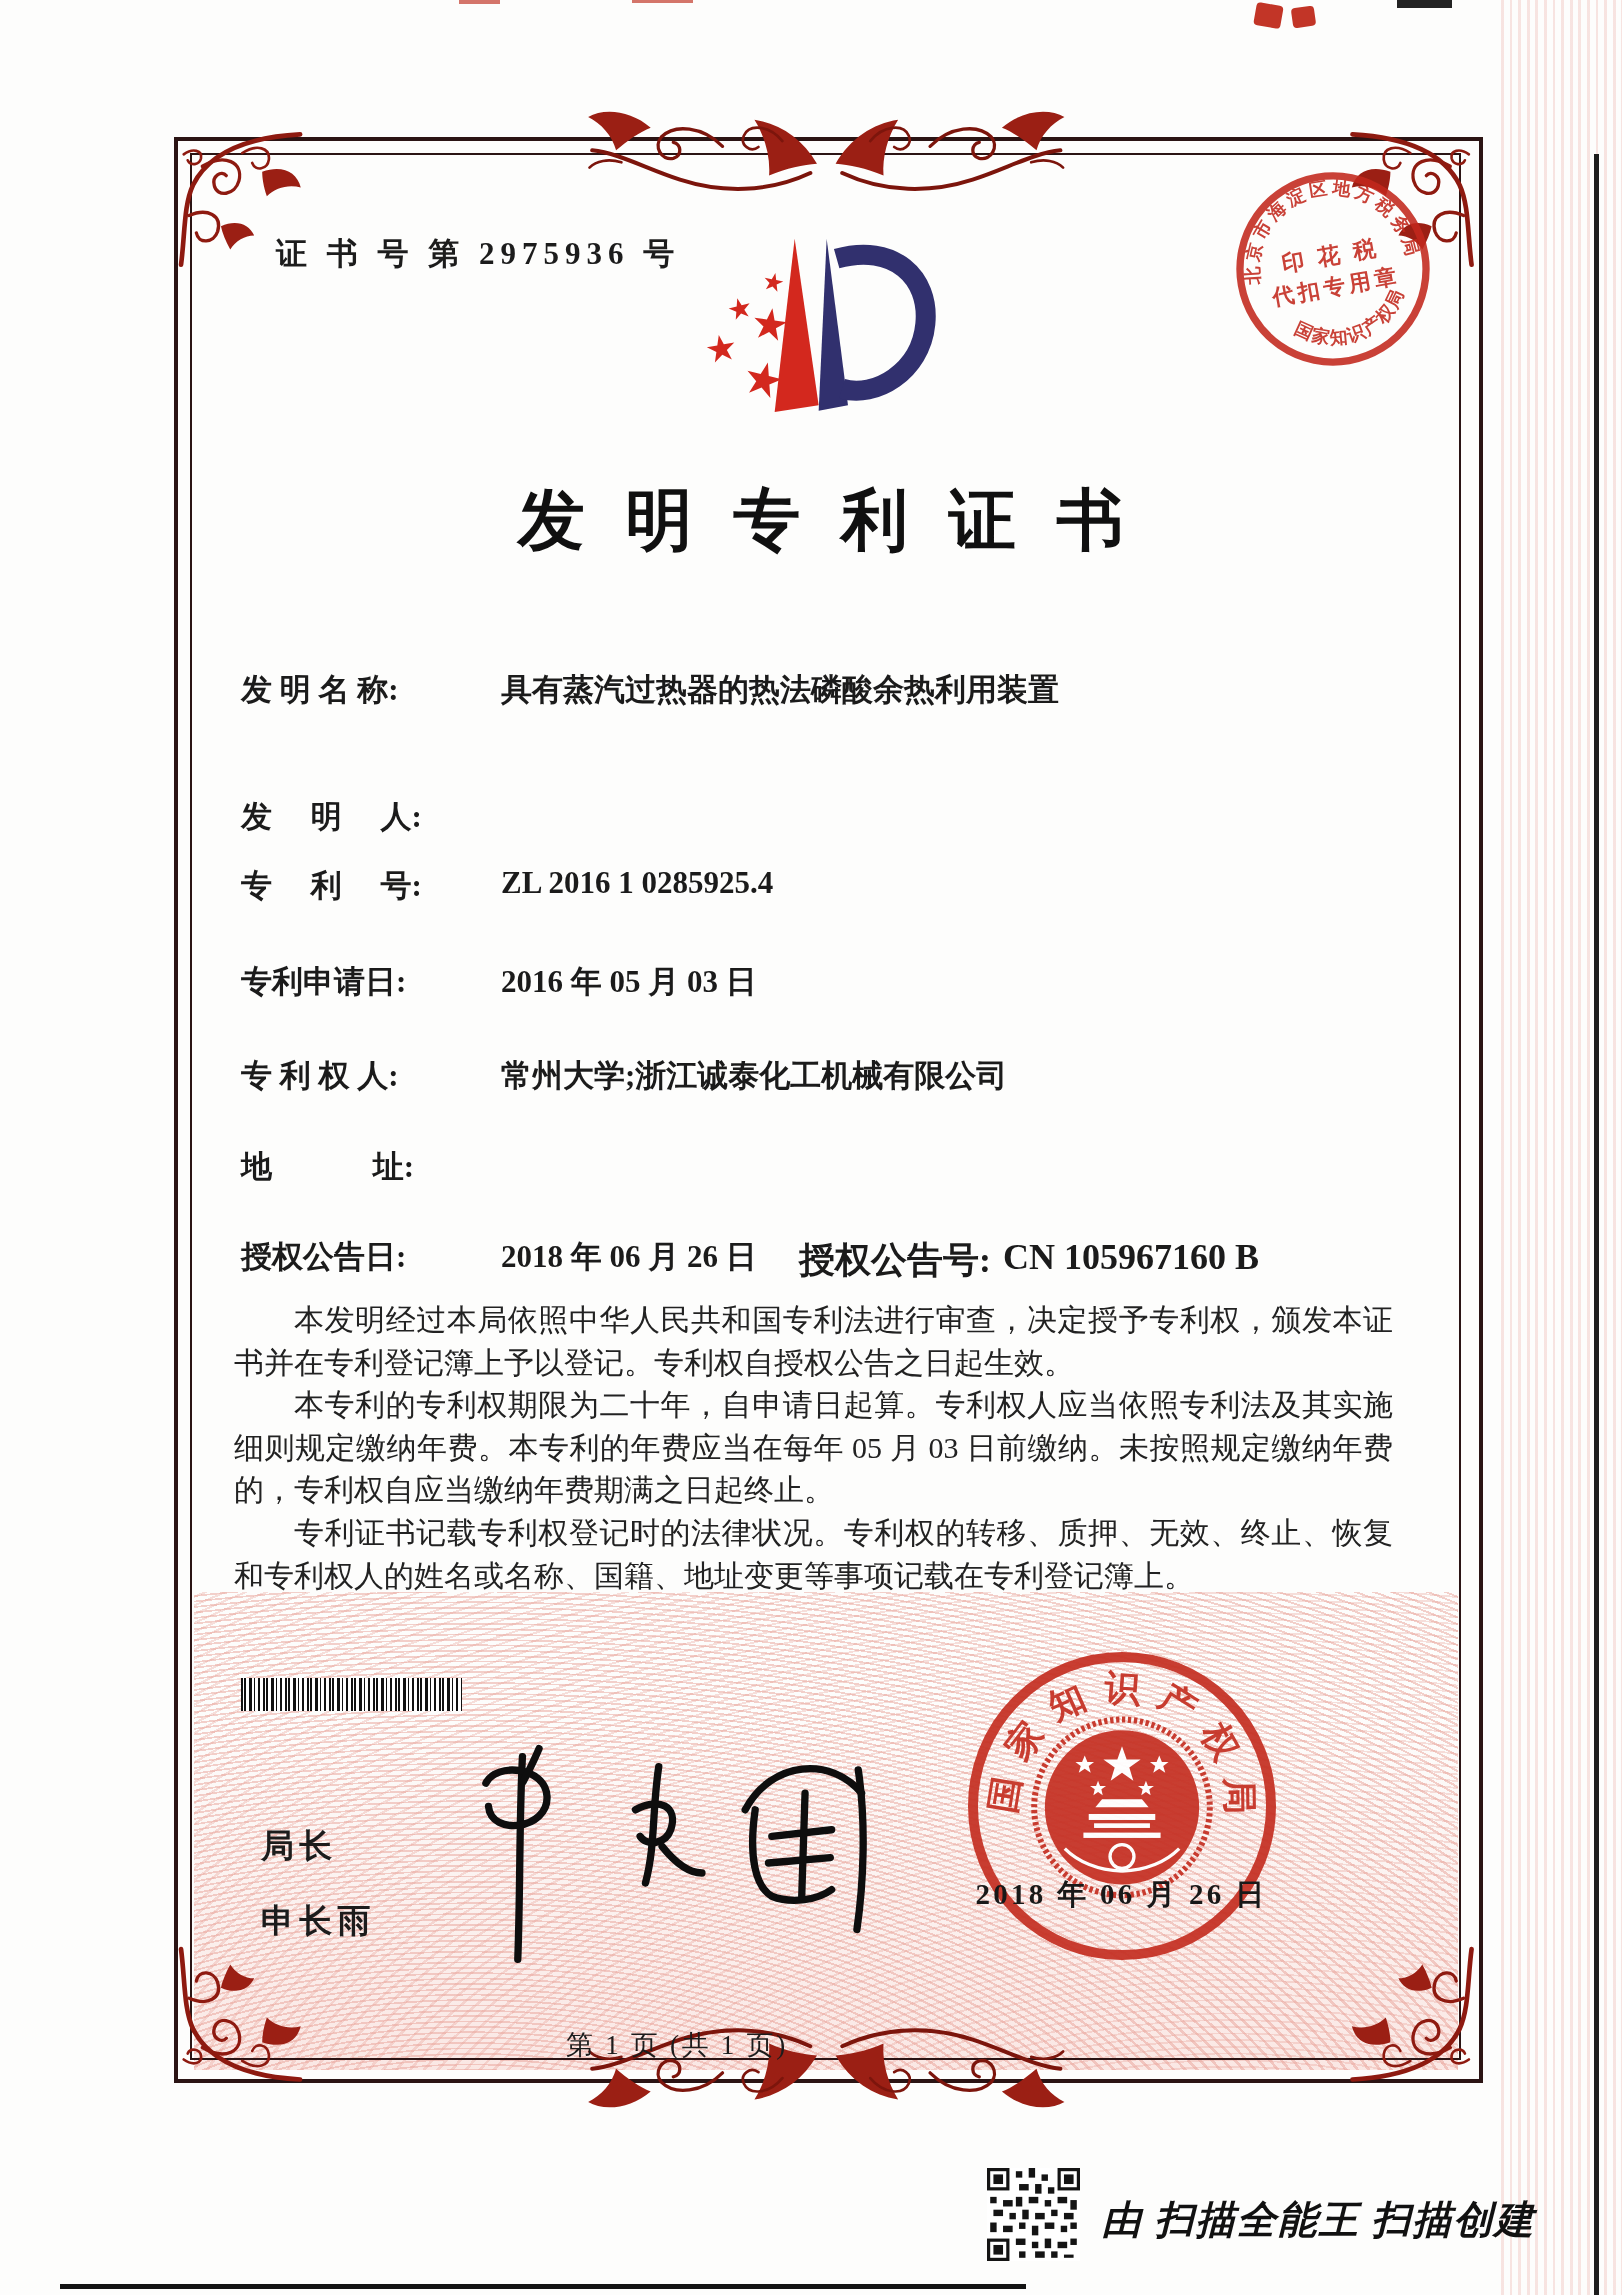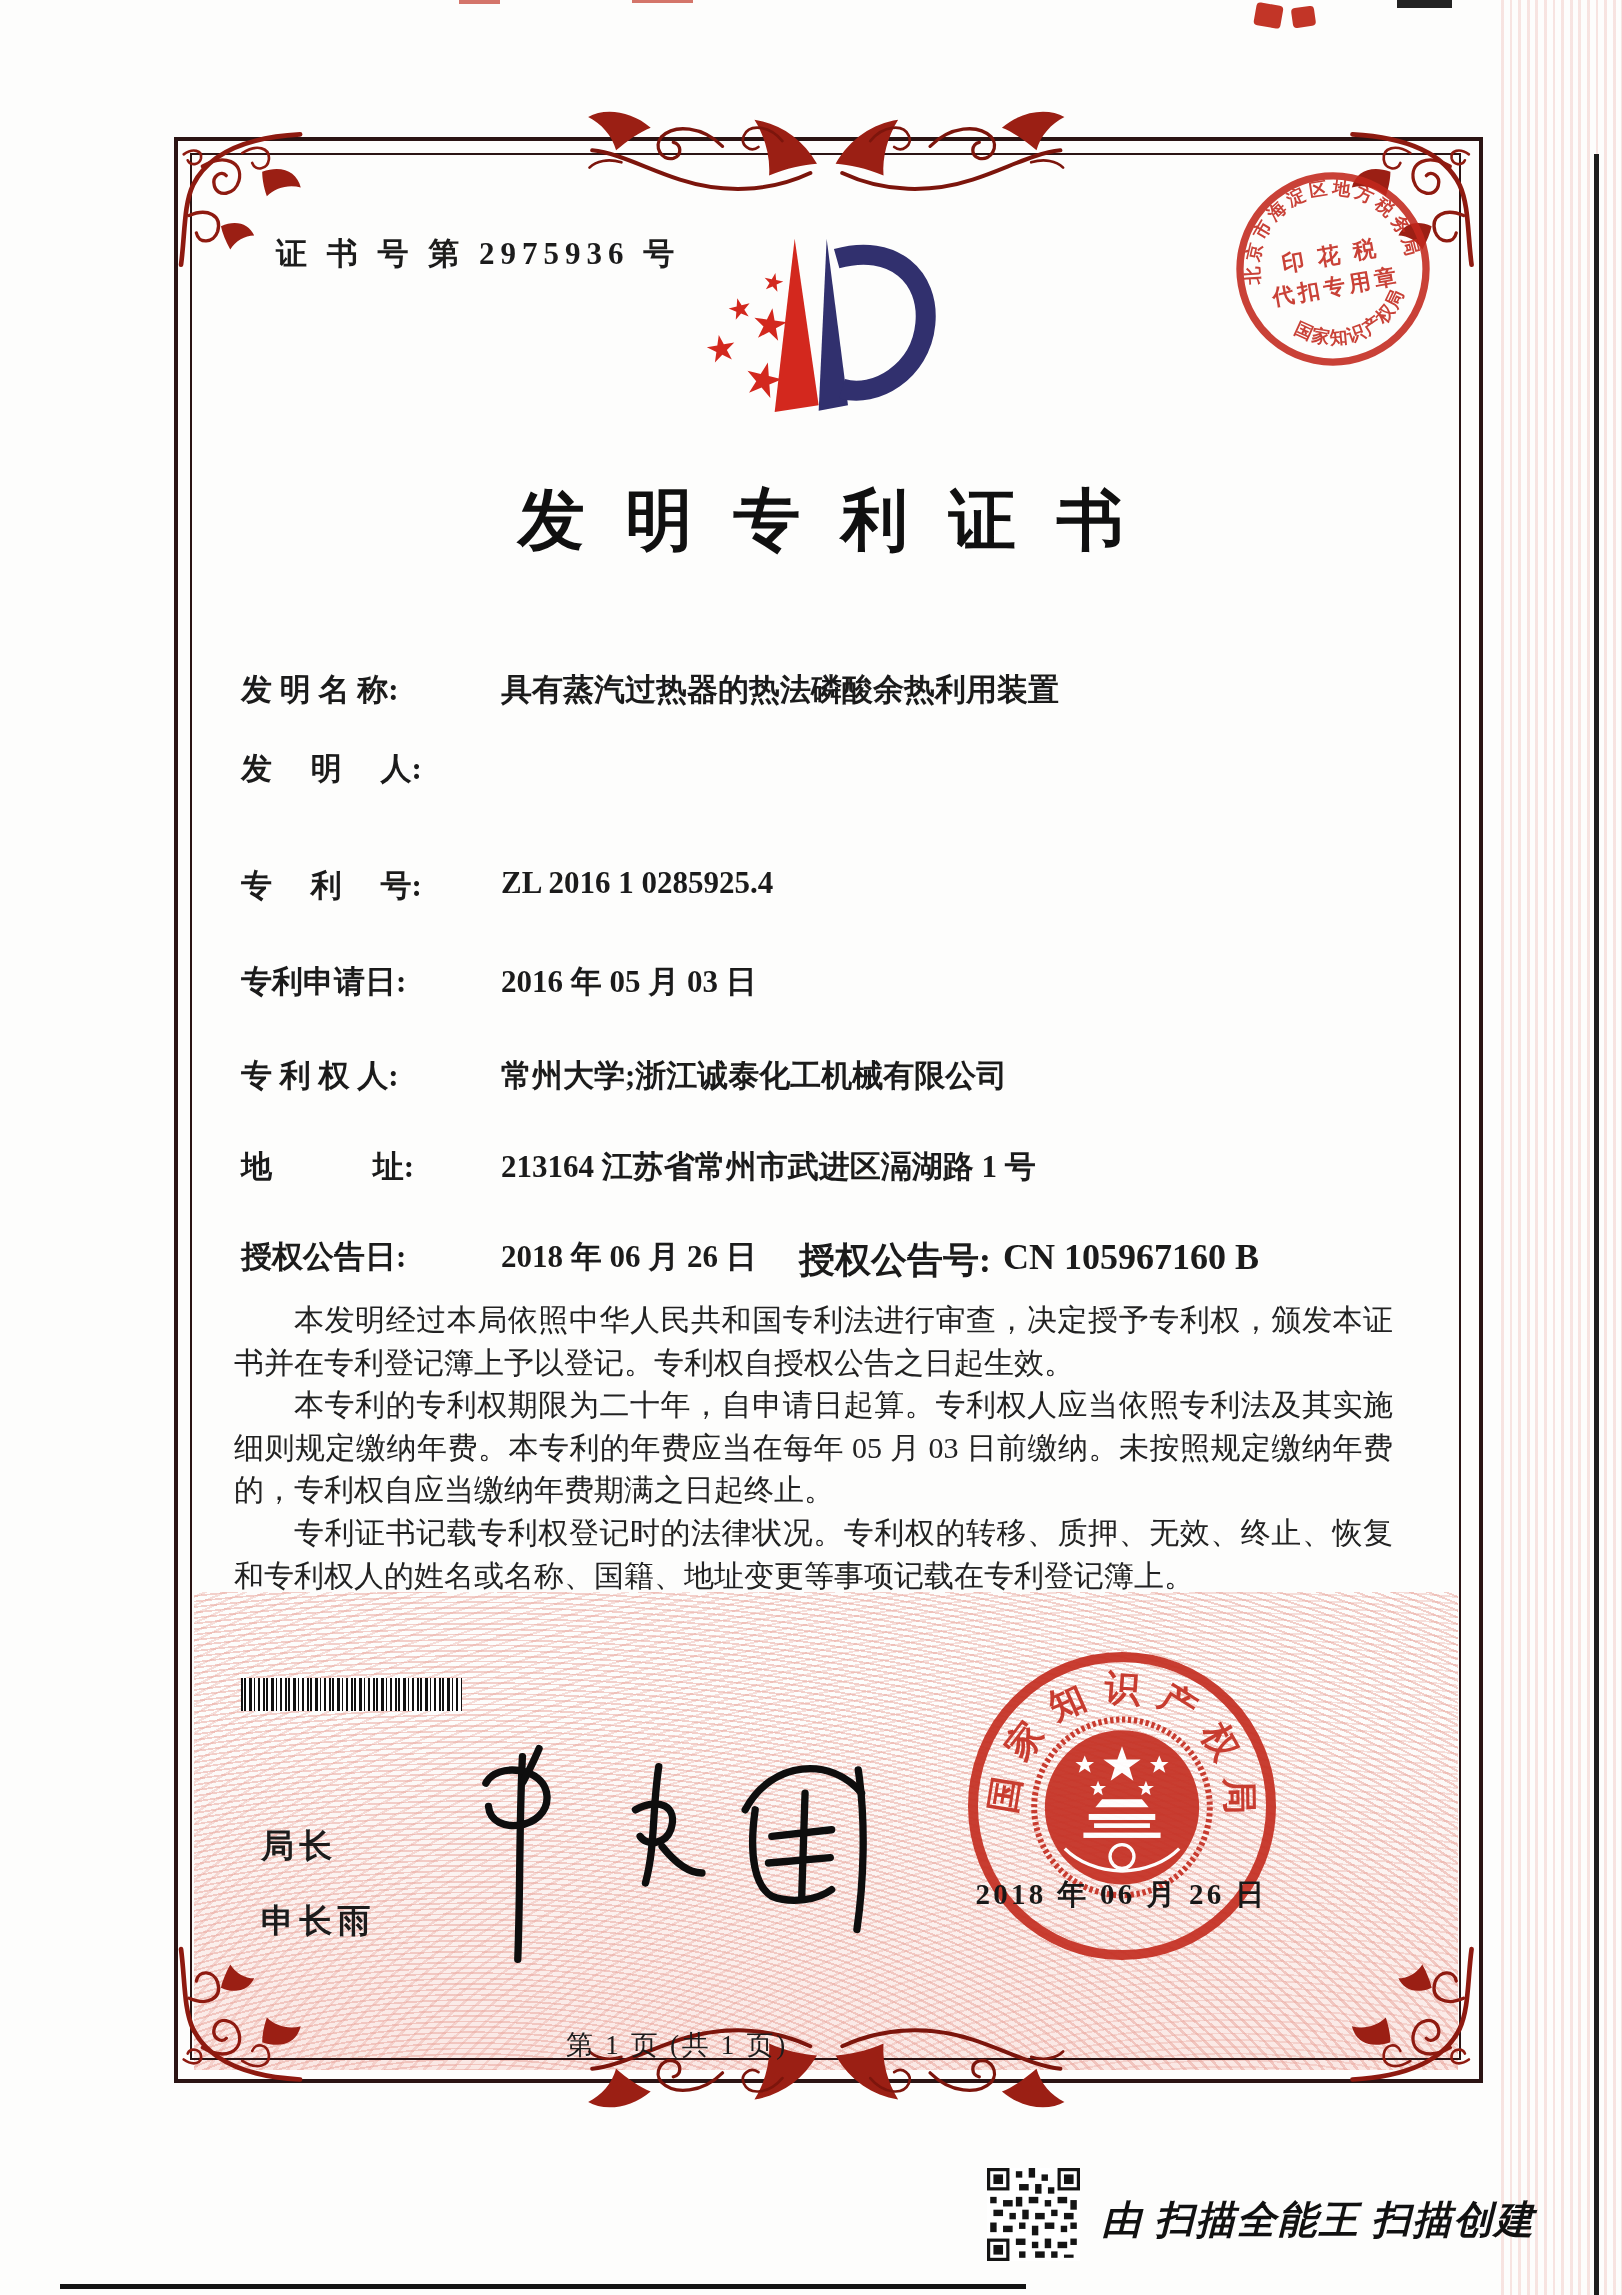--- a/index.html
+++ b/index.html
@@ -125,38 +125,37 @@
       <text x="152" y="190" text-anchor="middle" font-size="33" letter-spacing="6">代扣专用章</text>
     </g>
   </svg>
 
   <div class="doc-title">发 明 专 利 证 书</div>
 
   <div class="row" style="top:669px">
     <span class="flabel">发 明 名 称:</span>
     <span class="fvalue">具有蒸汽过热器的热法磷酸余热利用装置</span>
   </div>
-  <div class="row" style="top:748px">
+  <div class="row" style="top:796px">
     <span class="flabel">发　 明　 人:</span>
   </div>
   <div class="row" style="top:865px">
     <span class="flabel">专　 利　 号:</span>
     <span class="fvalue">ZL 2016 1 0285925.4</span>
   </div>
   <div class="row" style="top:961px">
     <span class="flabel">专利申请日:</span>
     <span class="fvalue">2016 年 05 月 03 日</span>
   </div>
   <div class="row" style="top:1055px">
     <span class="flabel">专 利 权 人:</span>
     <span class="fvalue">常州大学;浙江诚泰化工机械有限公司</span>
   </div>
   <div class="row" style="top:1146px">
     <span class="flabel">地　　　 址:</span>
-    <span class="fvalue">213164 江苏省常州市武进区滆湖路 1 号</span>
   </div>
   <div class="row" style="top:1236px">
     <span class="flabel">授权公告日:</span>
     <span class="fvalue">2018 年 06 月 26 日</span>
   </div>
   <div class="row2" style="top:1236px">
     <span class="flabel" style="width:auto">授权公告号:</span>
     <span class="fvalue" style="margin-left:12px">CN 105967160 B</span>
   </div>
 

